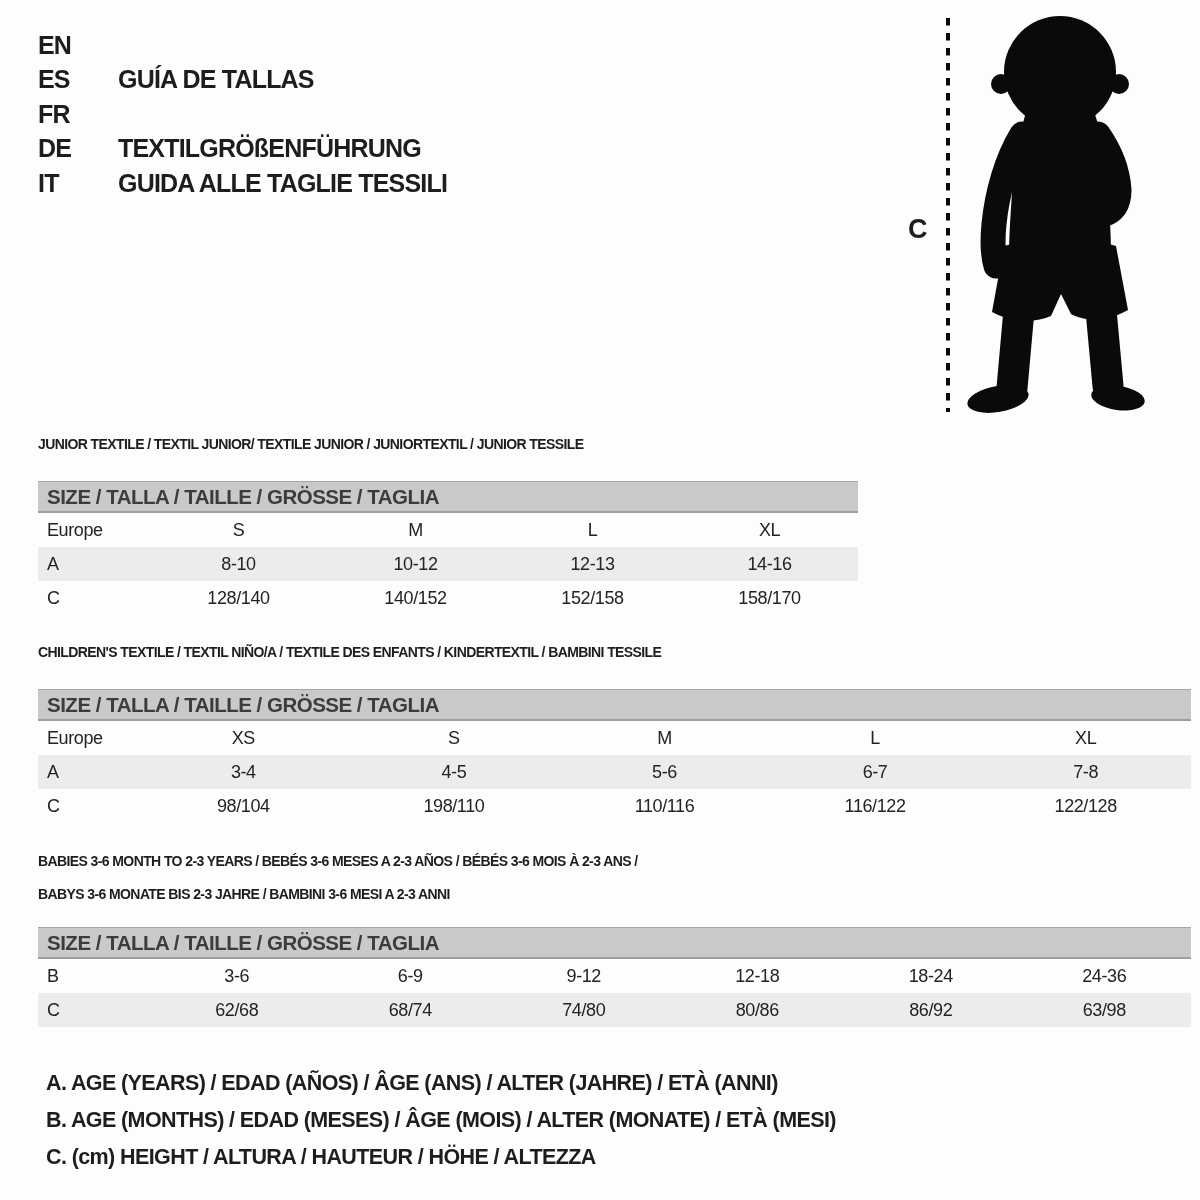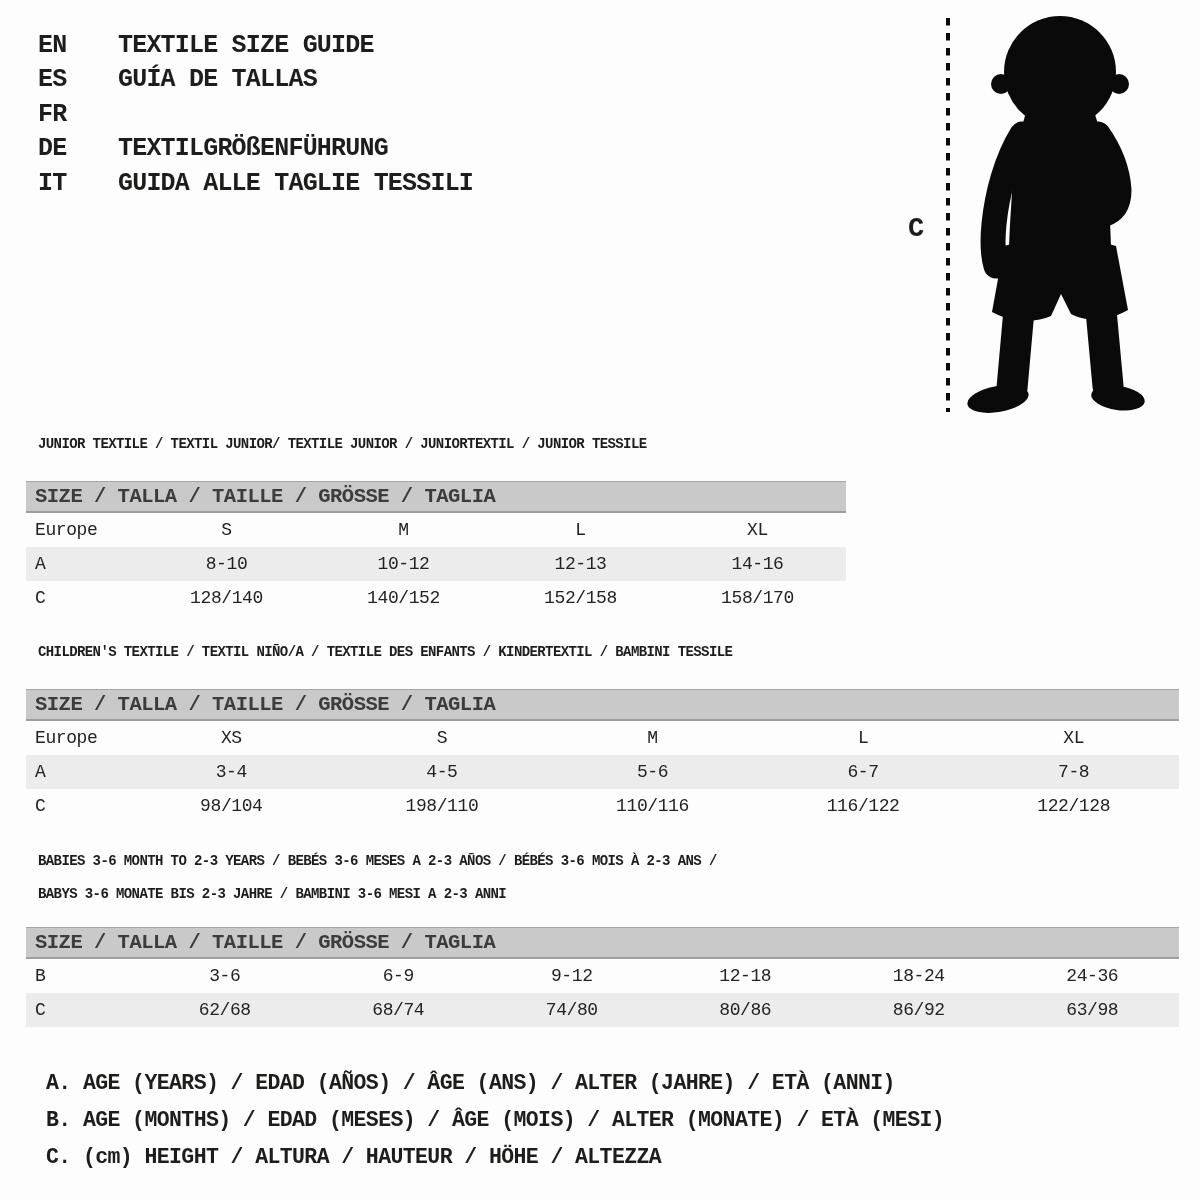--- a/index.html
+++ b/index.html
@@ -1,36 +1,36 @@
 <!DOCTYPE html>
 <html><head>
 <meta charset="utf-8">
 <style>
   * { margin:0; padding:0; box-sizing:border-box; }
   html,body { background:#ffffff; }
   .page {
     position:relative; width:1200px; height:1200px;
     background:#fdfdfd; color:#1d1d1b; overflow:hidden;
-    font-family:Liberation Mono, monospace;
+    font-family:Liberation Sans, sans-serif;
   }
   
   .lang-block { position:absolute; left:38px; top:28px; }
   .lang-row { display:flex; align-items:center; height:34.5px; }
   .lang-code, .lang-label { font-weight:700; font-size:25px; letter-spacing:-0.8px; white-space:nowrap; }
   .lang-code { width:80px; }
   
   .figure-svg { position:absolute; left:898px; top:12px; }
   .fig-label { position:absolute; left:908px; top:214px; font-size:27px; font-weight:700; }
   
   .section-title { position:absolute; left:38px; font-weight:700; font-size:14px; letter-spacing:-0.6px; white-space:nowrap; }
   .title-junior { top:436px; }
   .title-children { top:644px; }
   .title-babies { top:845px; line-height:33px; }
   
-  .sizetable { position:absolute; left:26px; }
+  .sizetable { position:absolute; left:38px; }
   .t-junior { width:820px; top:481px; }
   .t-children { width:1153px; top:689px; }
   .t-babies { width:1153px; top:927px; }
   .thead {
     height:32px; background:#c9c9c9;
     border-top:1px solid #a6a6a6; border-bottom:2px solid #9e9e9e;
     display:flex; align-items:center; padding-left:9px;
     font-weight:700; font-size:20.5px; color:#3c3c3c; letter-spacing:-0.5px;
   }
   .trow { display:flex; align-items:center; height:34px; font-size:18px; letter-spacing:-0.4px; color:#232323; }
@@ -45,21 +45,20 @@
   .legend-line { font-weight:700; font-size:21.5px; letter-spacing:-0.6px; height:37px; white-space:nowrap; }
 </style>
 </head>
 <body>
 
 <div class="page">
 
   <div class="lang-block">
     <div class="lang-row">
       <span class="lang-code">EN</span>
-      <span class="lang-label">TEXTILE SIZE GUIDE</span>
     </div>
     <div class="lang-row">
       <span class="lang-code">ES</span>
       <span class="lang-label">GUÍA DE TALLAS</span>
     </div>
     <div class="lang-row">
       <span class="lang-code">FR</span>
     </div>
     <div class="lang-row">
       <span class="lang-code">DE</span>

